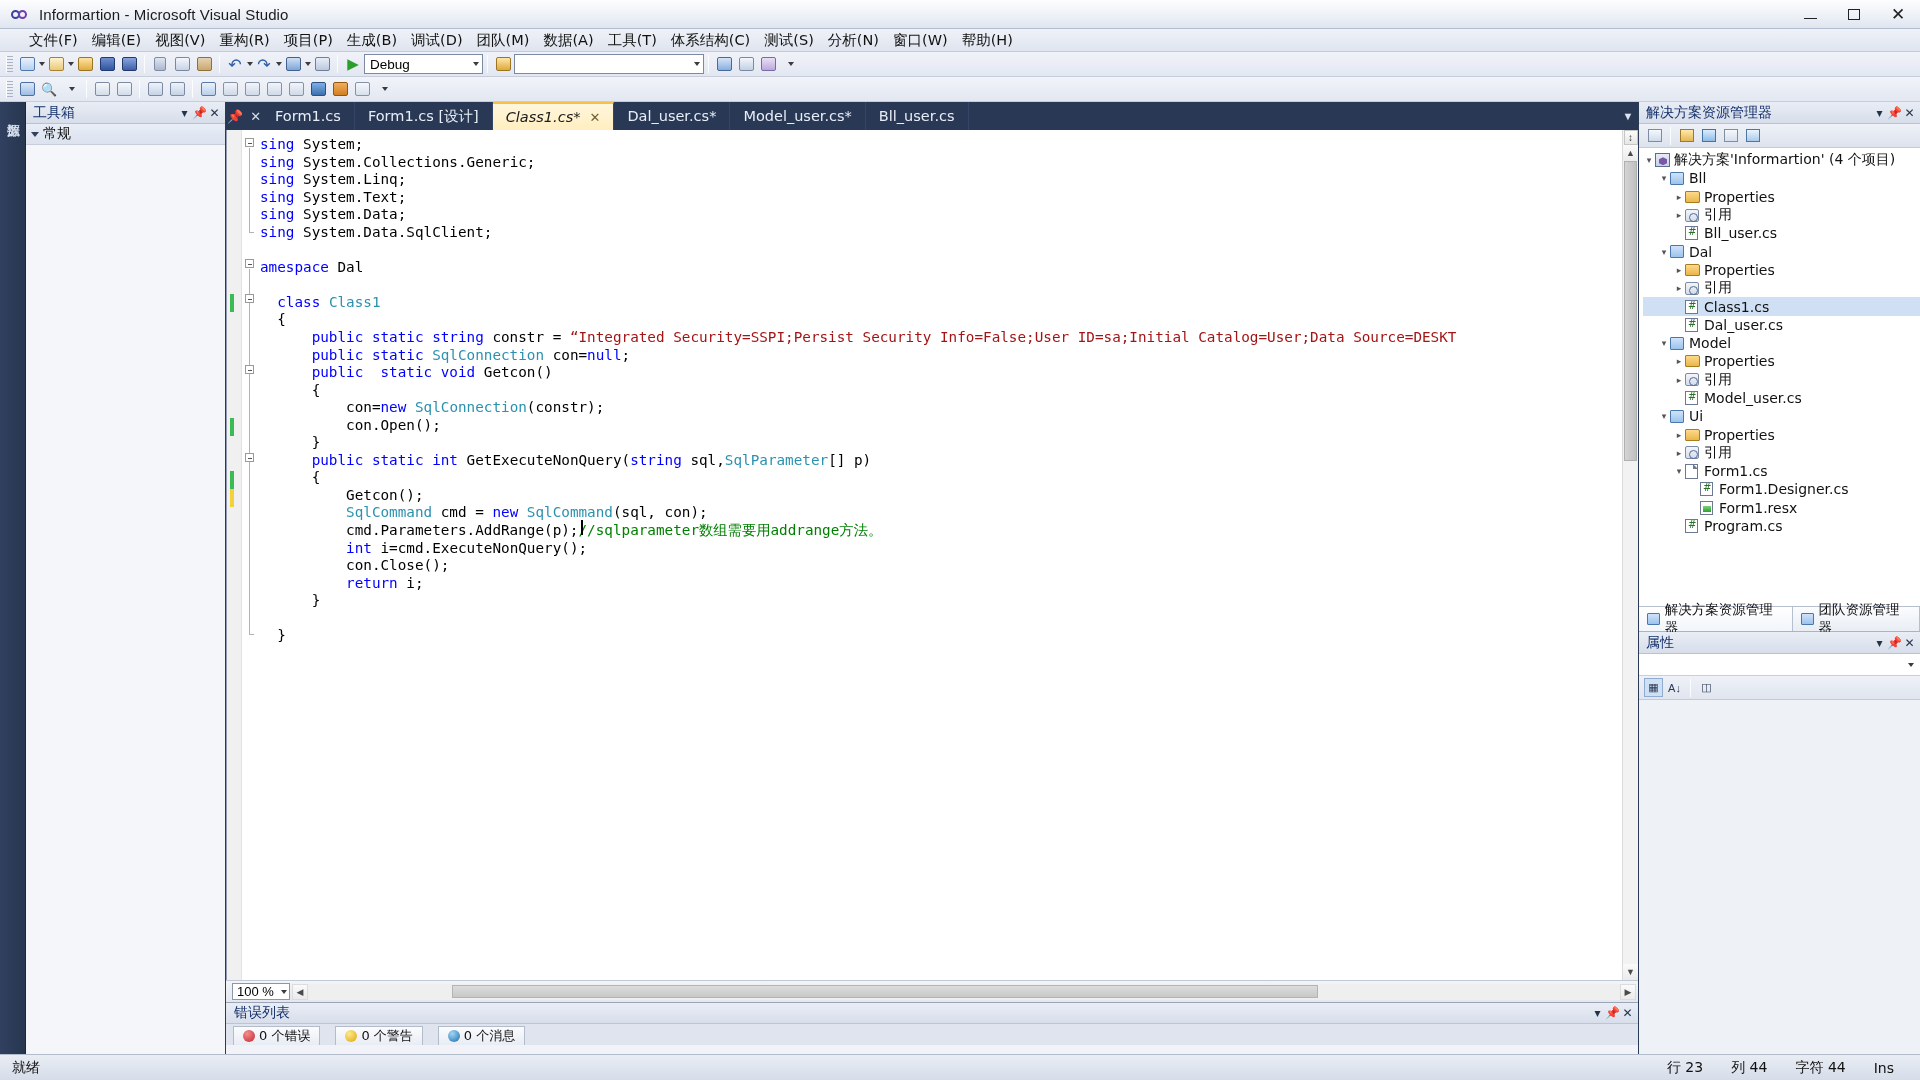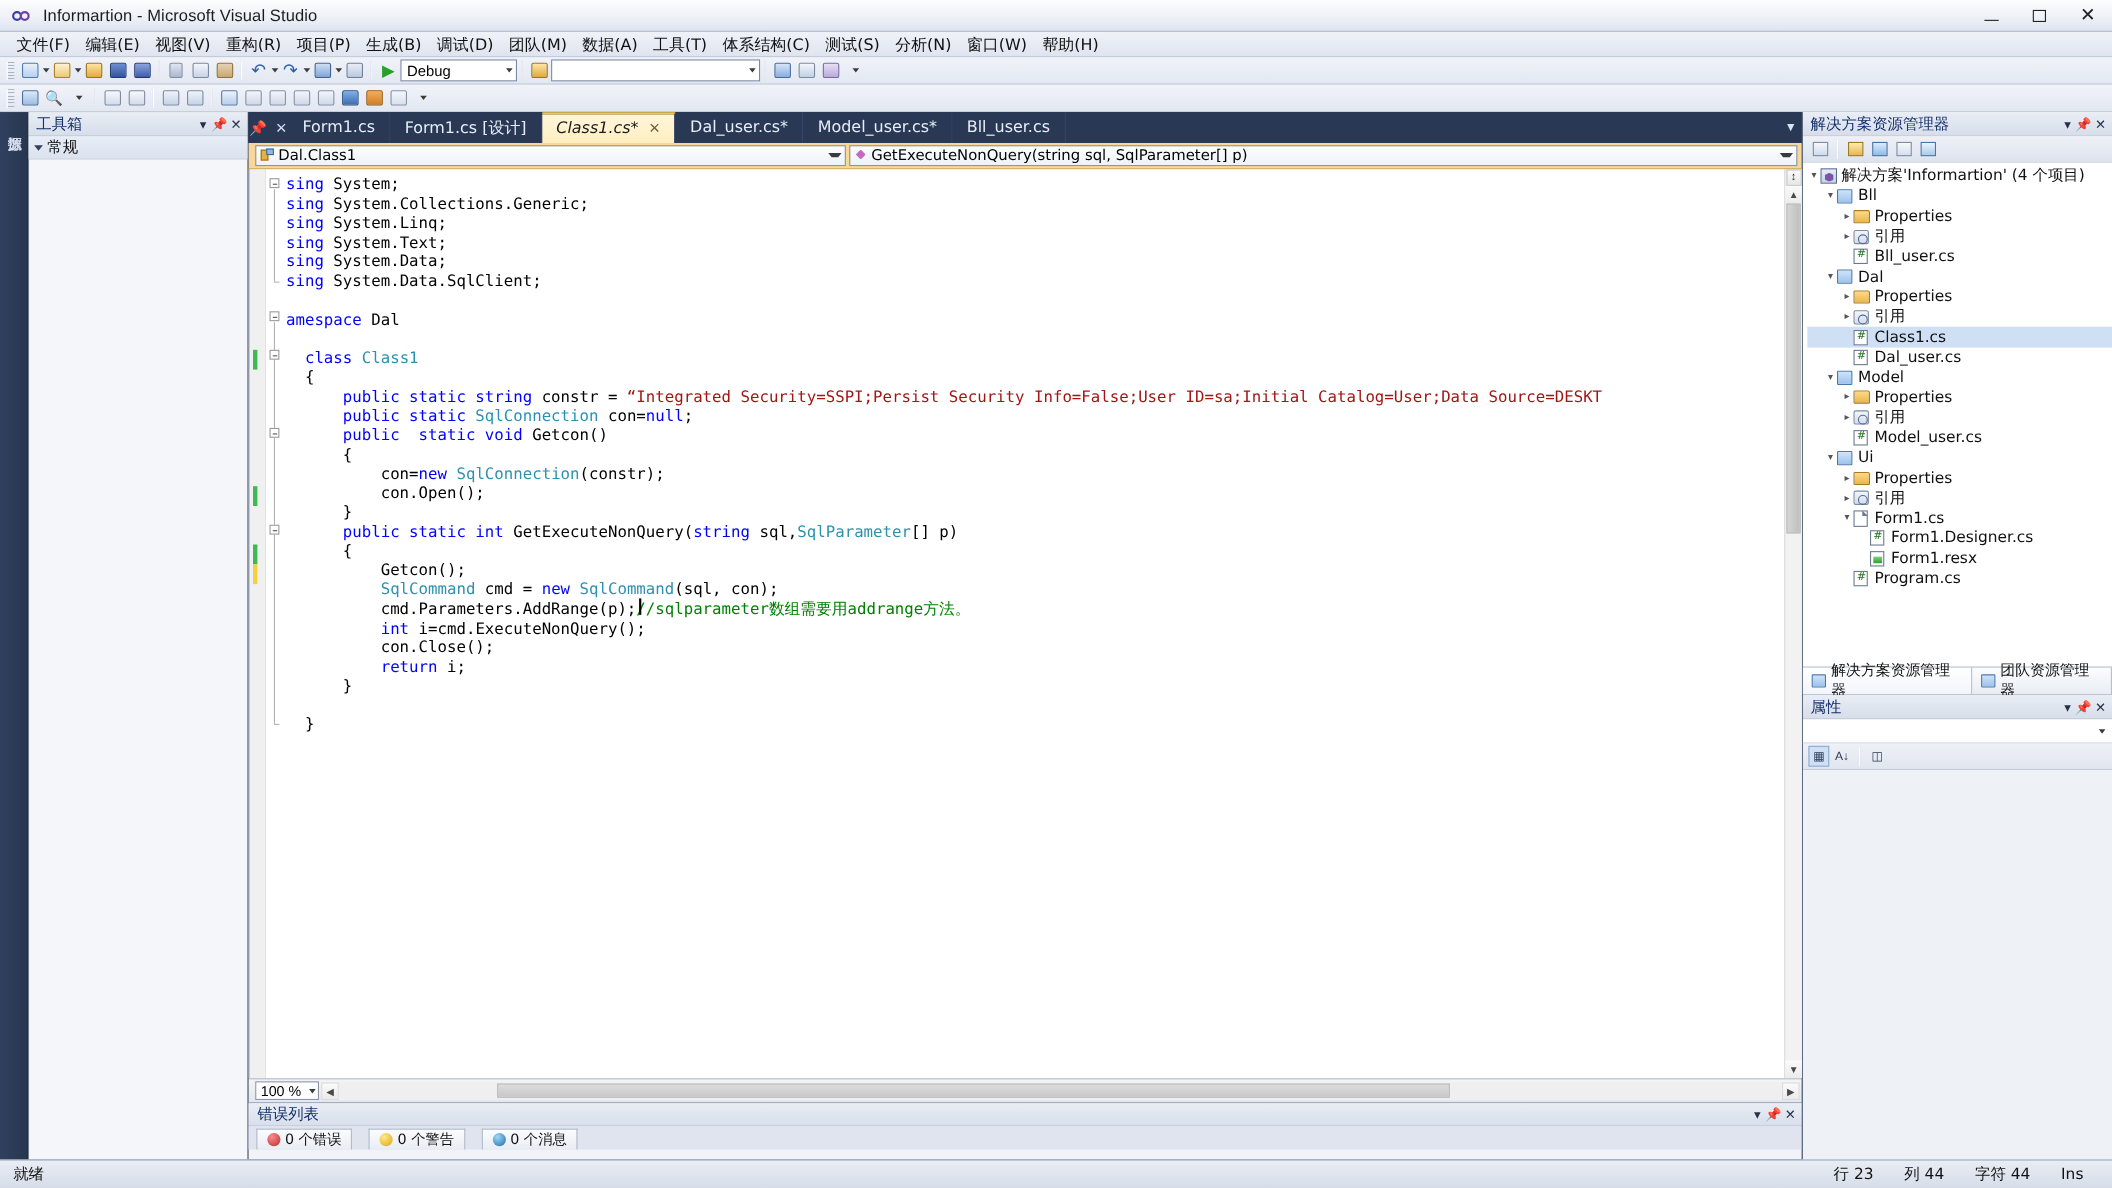--- a/index.html
+++ b/index.html
@@ -28,42 +28,42 @@
   .winbtn { width:44px; height:29px; display:flex;align-items:center;justify-content:center;
             font-size:16px; color:#222; }
   .glyph-min,.glyph-max,.glyph-close{ display:block; }
   .glyph-min { width:13px; height:1px; background:#222; margin-top:8px;}
   .glyph-max { width:12px; height:11px; border:1.3px solid #222;}
   .glyph-close { font-size:17px; line-height:17px; font-family:"DejaVu Sans",sans-serif; }
 
   
   .menubar { height:23px; flex:0 0 23px; display:flex; align-items:center;
              background:linear-gradient(#eff2f8,#dfe4ef);
-             border-bottom:1px solid #c3cbd9; padding-left:8px; }
+             border-bottom:1px solid #c3cbd9; padding-left:22px; }
   .menu-item { font-size:14.5px; color:#111; padding:2px 7px; white-space:nowrap;
                font-family:"DejaVu Sans","Liberation Sans",sans-serif; }
 
   
   .toolbar { height:25px; flex:0 0 25px; display:flex; align-items:center;
              background:linear-gradient(#f1f3f9,#e2e7f1);
              border-bottom:1px solid #c6cedc; padding-left:3px; }
   .grip { width:7px; height:17px; margin:0 3px;
           background:repeating-linear-gradient(to bottom,#a9b3c6 0 1px,transparent 1px 3px);
           border-left:1px solid #fff; }
   .tbsep { width:1px; height:18px; background:#b6bfd0; margin:0 4px;
            border-right:1px solid #fbfcfe; }
   .tbbtn { width:22px; height:21px; display:flex; align-items:center; justify-content:center;
            position:relative; }
   .tbbtn .sq { width:15px; height:14px; border-radius:2px; }
   .caret { width:0;height:0;border-left:3px solid transparent;border-right:3px solid transparent;
            border-top:4px solid #3b3b3b; margin-left:1px; }
   .combo { height:20px; background:#fff; border:1px solid #7a8aa3; display:flex;
            align-items:center; padding:0 3px 0 5px; font-size:13.5px; color:#000; }
   .combo .cb-caret { margin-left:auto; }
-  .combo-debug { width:106px; }
+  .combo-debug { width:119px; }
   .combo-find { width:190px; }
 
   
   .main { flex:1 1 auto; display:flex; min-height:0; background:#293955; }
 
   
   .leftdock { width:26px; flex:0 0 26px; background:linear-gradient(to right,#30405f,#28374f);
               border-right:1px solid #1d2738; padding-top:4px; }
   .vtab { writing-mode:vertical-rl; text-orientation:mixed; font-size:13px; color:#dbe3f1;
           padding:8px 4px; }
@@ -460,37 +460,20 @@
             <div class="etab">
               <span>Model_user.cs*</span>
             </div>
             <div class="etab">
               <span>Bll_user.cs</span>
             </div>
           </div>
         <div class="tab-overflow">▼</div>
       </div>
 
-      <div class="navbar">
-        <div class="navcombo left">
-          <span class="ico-class">
-              <i class="b1"></i>
-              <i class="b2"></i>
-            </span>
-          <span class="txt">Dal.Class1</span>
-          <span class="cb-caret caret"></span>
-        </div>
-        <div class="navcombo right">
-          <span class="ico-method">
-              <i class="m1"></i>
-            </span>
-          <span class="txt">GetExecuteNonQuery(string sql, SqlParameter[] p)</span>
-          <span class="cb-caret caret"></span>
-        </div>
-      </div>
 
       <div class="edbody">
         <div class="indicator">
           <div class="chbar g" style="top:164px;height:18px"></div>
           <div class="chbar g" style="top:288px;height:18px"></div>
           <div class="chbar g" style="top:341px;height:18px"></div>
           <div class="chbar y" style="top:359px;height:18px"></div>
         </div>
         <div class="outline">
           <div class="ol-box" style="top:8px;left:3px"></div>

